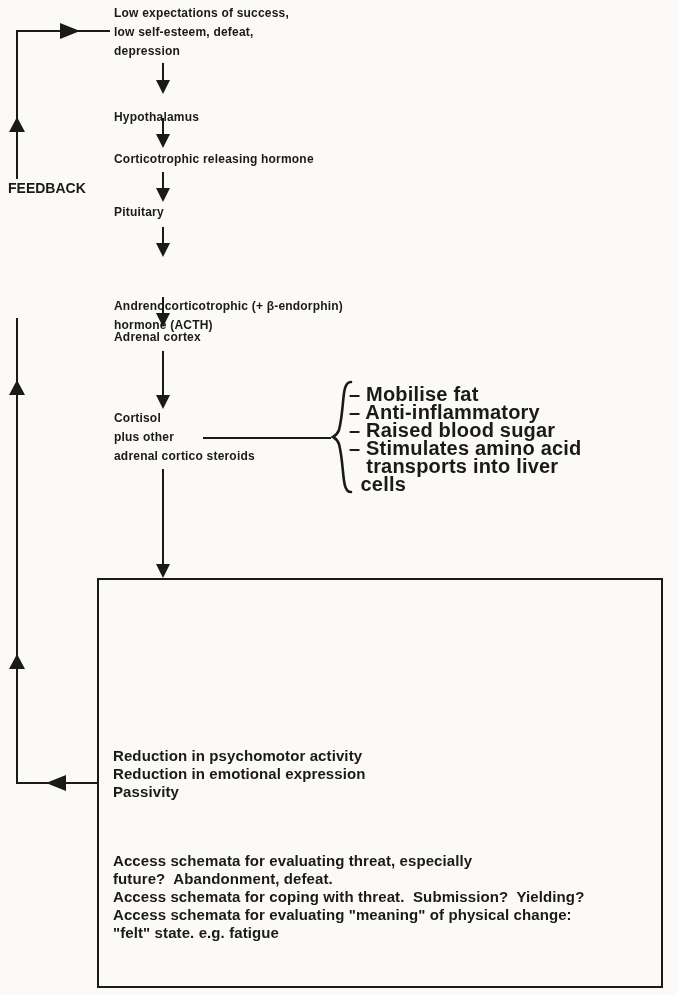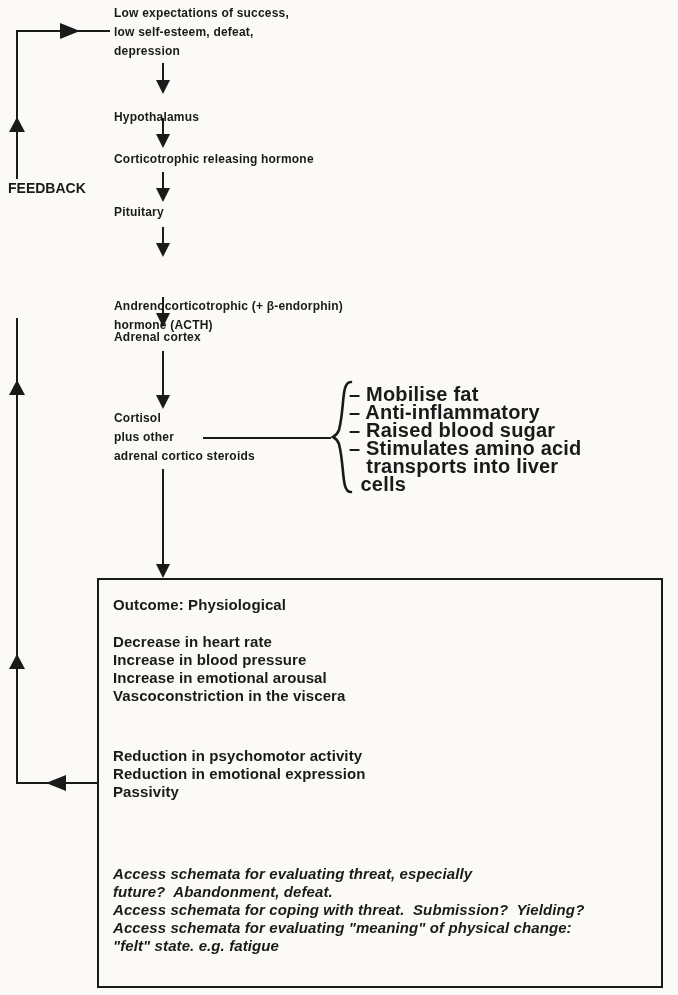--- a/index.html
+++ b/index.html
@@ -70,21 +70,21 @@
 
   
   #obox{position:absolute;left:97px;top:578px;width:562px;height:406px;
         border:2px solid #1a1a1a;background:transparent;}
   .osec{position:absolute;left:14px;font-size:15px;font-weight:700;
         letter-spacing:.1px;}
   .osec .heading{white-space:pre;line-height:18px;}
   .osec .body{white-space:pre;line-height:18px;}
   #osec1{top:16px;}  #osec1 .body{margin-top:19px;}
   #osec2{top:143px;} #osec2 .body{margin-top:24px;}
-  #osec3{top:258px;} #osec3 .body{margin-top:27px;font-style:italic;}
+  #osec3{top:258px;} #osec3 .body{margin-top:14px;}
 </style>
 </head>
 <body>
 
 <div class="canvas">
 
   <div class="line" id="fb-top-line"></div>
   <div class="ah" id="fb-ah-right"></div>
   <div class="line" id="fb-seg-a"></div>
   <div class="ah fb-ah-up" id="fb-up1"></div>
@@ -128,27 +128,20 @@
   <div id="effects">
     <div class="effect">– Mobilise fat</div>
     <div class="effect">– Anti-inflammatory</div>
     <div class="effect">– Raised blood sugar</div>
     <div class="effect">– Stimulates amino acid
    transports into liver
   cells</div>
   </div>
 
   <div id="obox">
-    <div class="osec" id="osec1">
-      <div class="heading">Outcome: Physiological</div>
-      <div class="body">Decrease in heart rate
-Increase in blood pressure
-Increase in emotional arousal
-Vascoconstriction in the viscera</div>
-    </div>
     <div class="osec" id="osec2">
       <div class="body">Reduction in psychomotor activity
 Reduction in emotional expression
 Passivity</div>
     </div>
     <div class="osec" id="osec3">
       <div class="body">Access schemata for evaluating threat, especially
 future?  Abandonment, defeat.
 Access schemata for coping with threat.  Submission?  Yielding?
 Access schemata for evaluating "meaning" of physical change:

